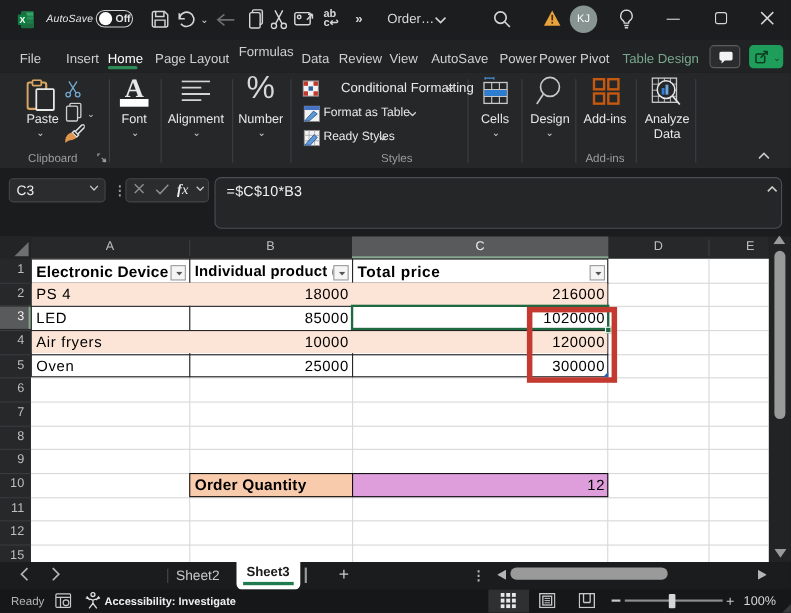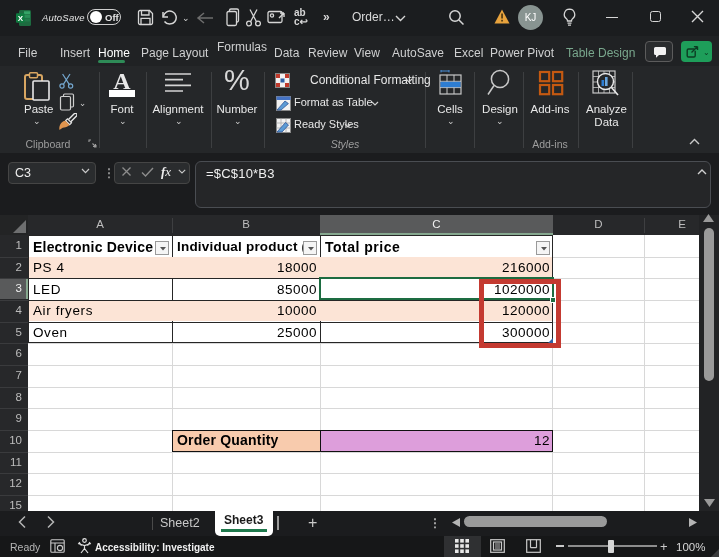--- a/index.html
+++ b/index.html
@@ -121,21 +121,21 @@
 <div class="abs" style="top:46px;left:18px;color:#cfd0d1;font-size:12px;">File</div>
 <div class="abs" style="top:46px;left:60px;color:#cfd0d1;font-size:12px;">Insert</div>
 <div class="abs" style="top:46px;left:98px;color:#fff;font-size:12px;">Home</div>
 <div class="abs" style="left:98px;top:60px;width:27px;height:2.5px;background:#2e8b57;border-radius:2px;"></div>
 <div class="abs" style="top:46px;left:141px;color:#cfd0d1;font-size:12px;">Page Layout</div>
 <div class="abs" style="top:40px;left:217px;color:#cfd0d1;font-size:12px;">Formulas</div>
 <div class="abs" style="top:46px;left:274px;color:#cfd0d1;font-size:12px;">Data</div>
 <div class="abs" style="top:46px;left:308px;color:#cfd0d1;font-size:12px;">Review</div>
 <div class="abs" style="top:46px;left:354px;color:#cfd0d1;font-size:12px;">View</div>
 <div class="abs" style="top:46px;left:392px;color:#cfd0d1;font-size:12px;">AutoSave</div>
-<div class="abs" style="top:46px;left:454px;color:#cfd0d1;font-size:12px;">Excel</div>
+<div class="abs" style="top:46px;left:454px;color:#cfd0d1;font-size:12px;">Power</div>
 <div class="abs" style="top:46px;left:490px;color:#cfd0d1;font-size:12px;">Power Pivot</div>
 <div class="abs" style="top:46px;left:566px;color:#79a78d;font-size:12px;">Table Design</div>
 
 <div class="abs" style="left:645px;top:41px;width:28px;height:21px;border:1px solid #5c5c5c;border-radius:4px;background:#2a2c2e;">
 <svg width="14" height="13" viewBox="0 0 14 13" style="margin:3.5px auto 0 7px;">
 <path d="M1 2.5 a1.5 1.5 0 0 1 1.5 -1.5 h9 a1.5 1.5 0 0 1 1.5 1.5 v5 a1.5 1.5 0 0 1 -1.5 1.5 h-5.5 l-3 2.8 v-2.8 h-0.5 a1.5 1.5 0 0 1 -1.5 -1.5 z" fill="#f2f2f2"></path>
 </svg>
 </div>
 
 <div class="abs" style="left:681px;top:41px;width:31px;height:21px;border-radius:4px;background:#1e9e5a;">
@@ -249,21 +249,21 @@
 <path d="M0.5 5 h14 M0.5 10 h14 M5 0.5 v14 M10 0.5 v14" stroke="#aaa" stroke-width="0.8"></path>
 <path d="M1 14 L9.5 4.5 l3 2.5 L6 14 z" fill="#5b9bd5" stroke="#2f5496" stroke-width="0.8"></path>
 </svg>
 </div>
 <div class="abs" style="left:294px;top:118px;color:#e8e8e8;font-size:11px;">Ready Styles</div>
 <div class="abs" style="left:344px;top:123px;">
     <svg width="8" height="5" viewBox="0 0 8 5" fill="none" stroke="#cfcfcf" stroke-width="1.2">
       <path d="M1 1 L4 4 L7 1"></path>
     </svg>
   </div>
-<div class="abs" style="left:315px;top:138px;width:60px;text-align:center;color:#9d9d9d;font-size:10.5px;font-style:italic;">Styles</div>
+<div class="abs" style="left:315px;top:138px;width:60px;text-align:right;color:#9d9d9d;font-size:10.5px;">Styles</div>
 
 <div class="abs" style="left:439px;top:70px;">
 <svg width="23" height="25" viewBox="0 0 23 25">
 <path d="M2 1 h8 M2 0 v2.4 M10 0 v2.4" stroke="#4a90d9" stroke-width="1"></path>
 <rect x="1" y="5" width="21" height="19" fill="none" stroke="#c9c9c9" stroke-width="1.2"></rect>
 <path d="M1 11.3 h21 M1 17.6 h21 M8 5 v19 M15 5 v19" stroke="#c9c9c9" stroke-width="1"></path>
 <rect x="1.5" y="11.8" width="20" height="5.4" fill="#2d7dd2"></rect>
 </svg>
 </div>
 <div class="abs" style="left:430px;top:103px;width:40px;text-align:center;color:#e8e8e8;font-size:11.5px;">Cells</div>

